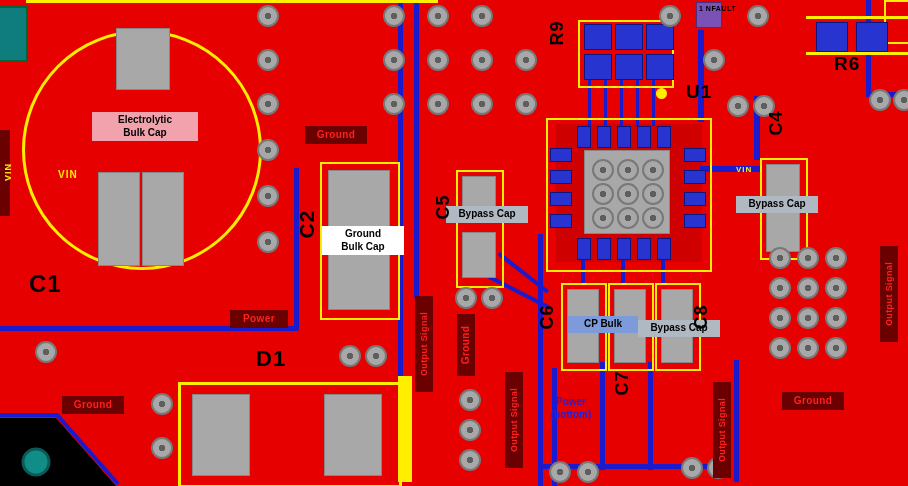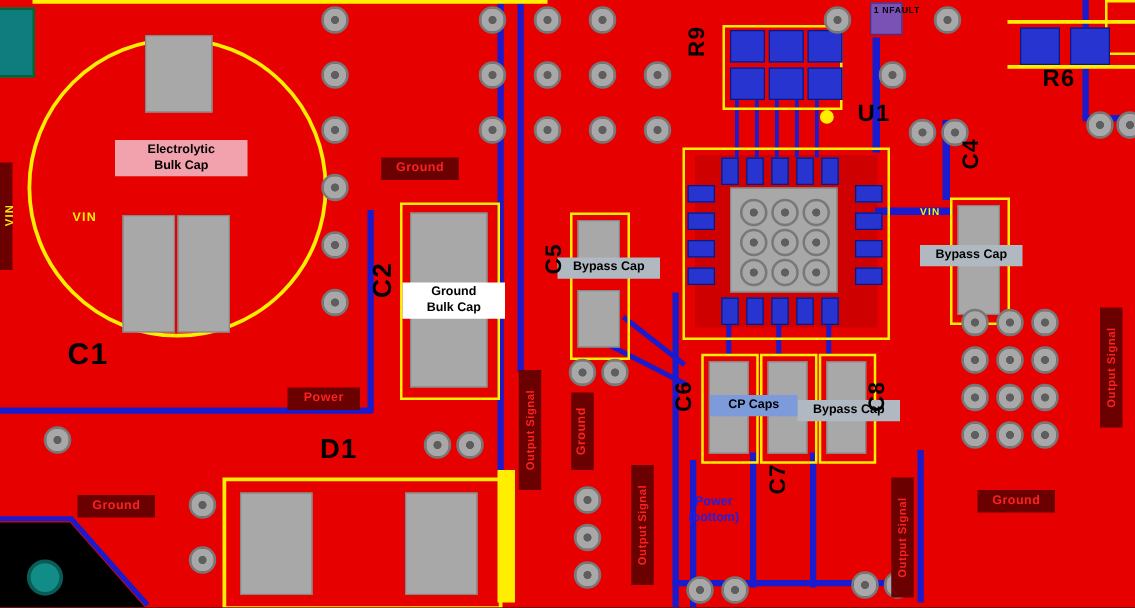--- a/index.html
+++ b/index.html
@@ -203,27 +203,27 @@
     <span>Electrolytic</span>
     <span>Bulk Cap</span>
   </div>
   <div class="ann" style="left:322px;top:226px;width:76px;background:#fff;">
     <span>Ground</span>
     <span>Bulk Cap</span>
   </div>
   <div class="ann" style="left:446px;top:206px;width:76px;background:var(--gray-label,#b0b8c2);">Bypass Cap</div>
   <div class="ann" style="left:736px;top:196px;width:76px;background:var(--gray-label,#b0b8c2);">Bypass Cap</div>
   <div class="ann" style="left:638px;top:320px;width:76px;background:var(--gray-label,#b0b8c2);">Bypass Cap</div>
-  <div class="ann" style="left:568px;top:316px;width:64px;background:var(--blue-label,#7d9bdb);">CP Caps</div>
+  <div class="ann" style="left:568px;top:316px;width:64px;background:var(--blue-label,#7d9bdb);">CP Bulk</div>
   <div class="ann bluetext" style="left:528px;top:394px;width:80px;">
     <span>Power</span>
     <span>(bottom)</span>
   </div>
 
-  <div class="des" style="left:54px;top:272px;font-size:24px;">C1</div>
+  <div class="des" style="left:29px;top:272px;font-size:24px;">C1</div>
   <div class="des vert" style="left:306px;top:224px;font-size:21px;">C2</div>
   <div class="des vert" style="left:443px;top:207px;font-size:18px;">C5</div>
   <div class="des vert" style="left:547px;top:317px;font-size:18px;">C6</div>
   <div class="des vert" style="left:622px;top:383px;font-size:18px;">C7</div>
   <div class="des vert" style="left:701px;top:317px;font-size:18px;">C8</div>
   <div class="des vert" style="left:776px;top:123px;font-size:18px;">C4</div>
   <div class="des" style="left:256px;top:348px;font-size:22px;">D1</div>
   <div class="des vert" style="left:557px;top:33px;font-size:18px;">R9</div>
   <div class="des" style="left:834px;top:54px;font-size:19px;">R6</div>
   <div class="des" style="left:686px;top:82px;font-size:19px;">U1</div>

